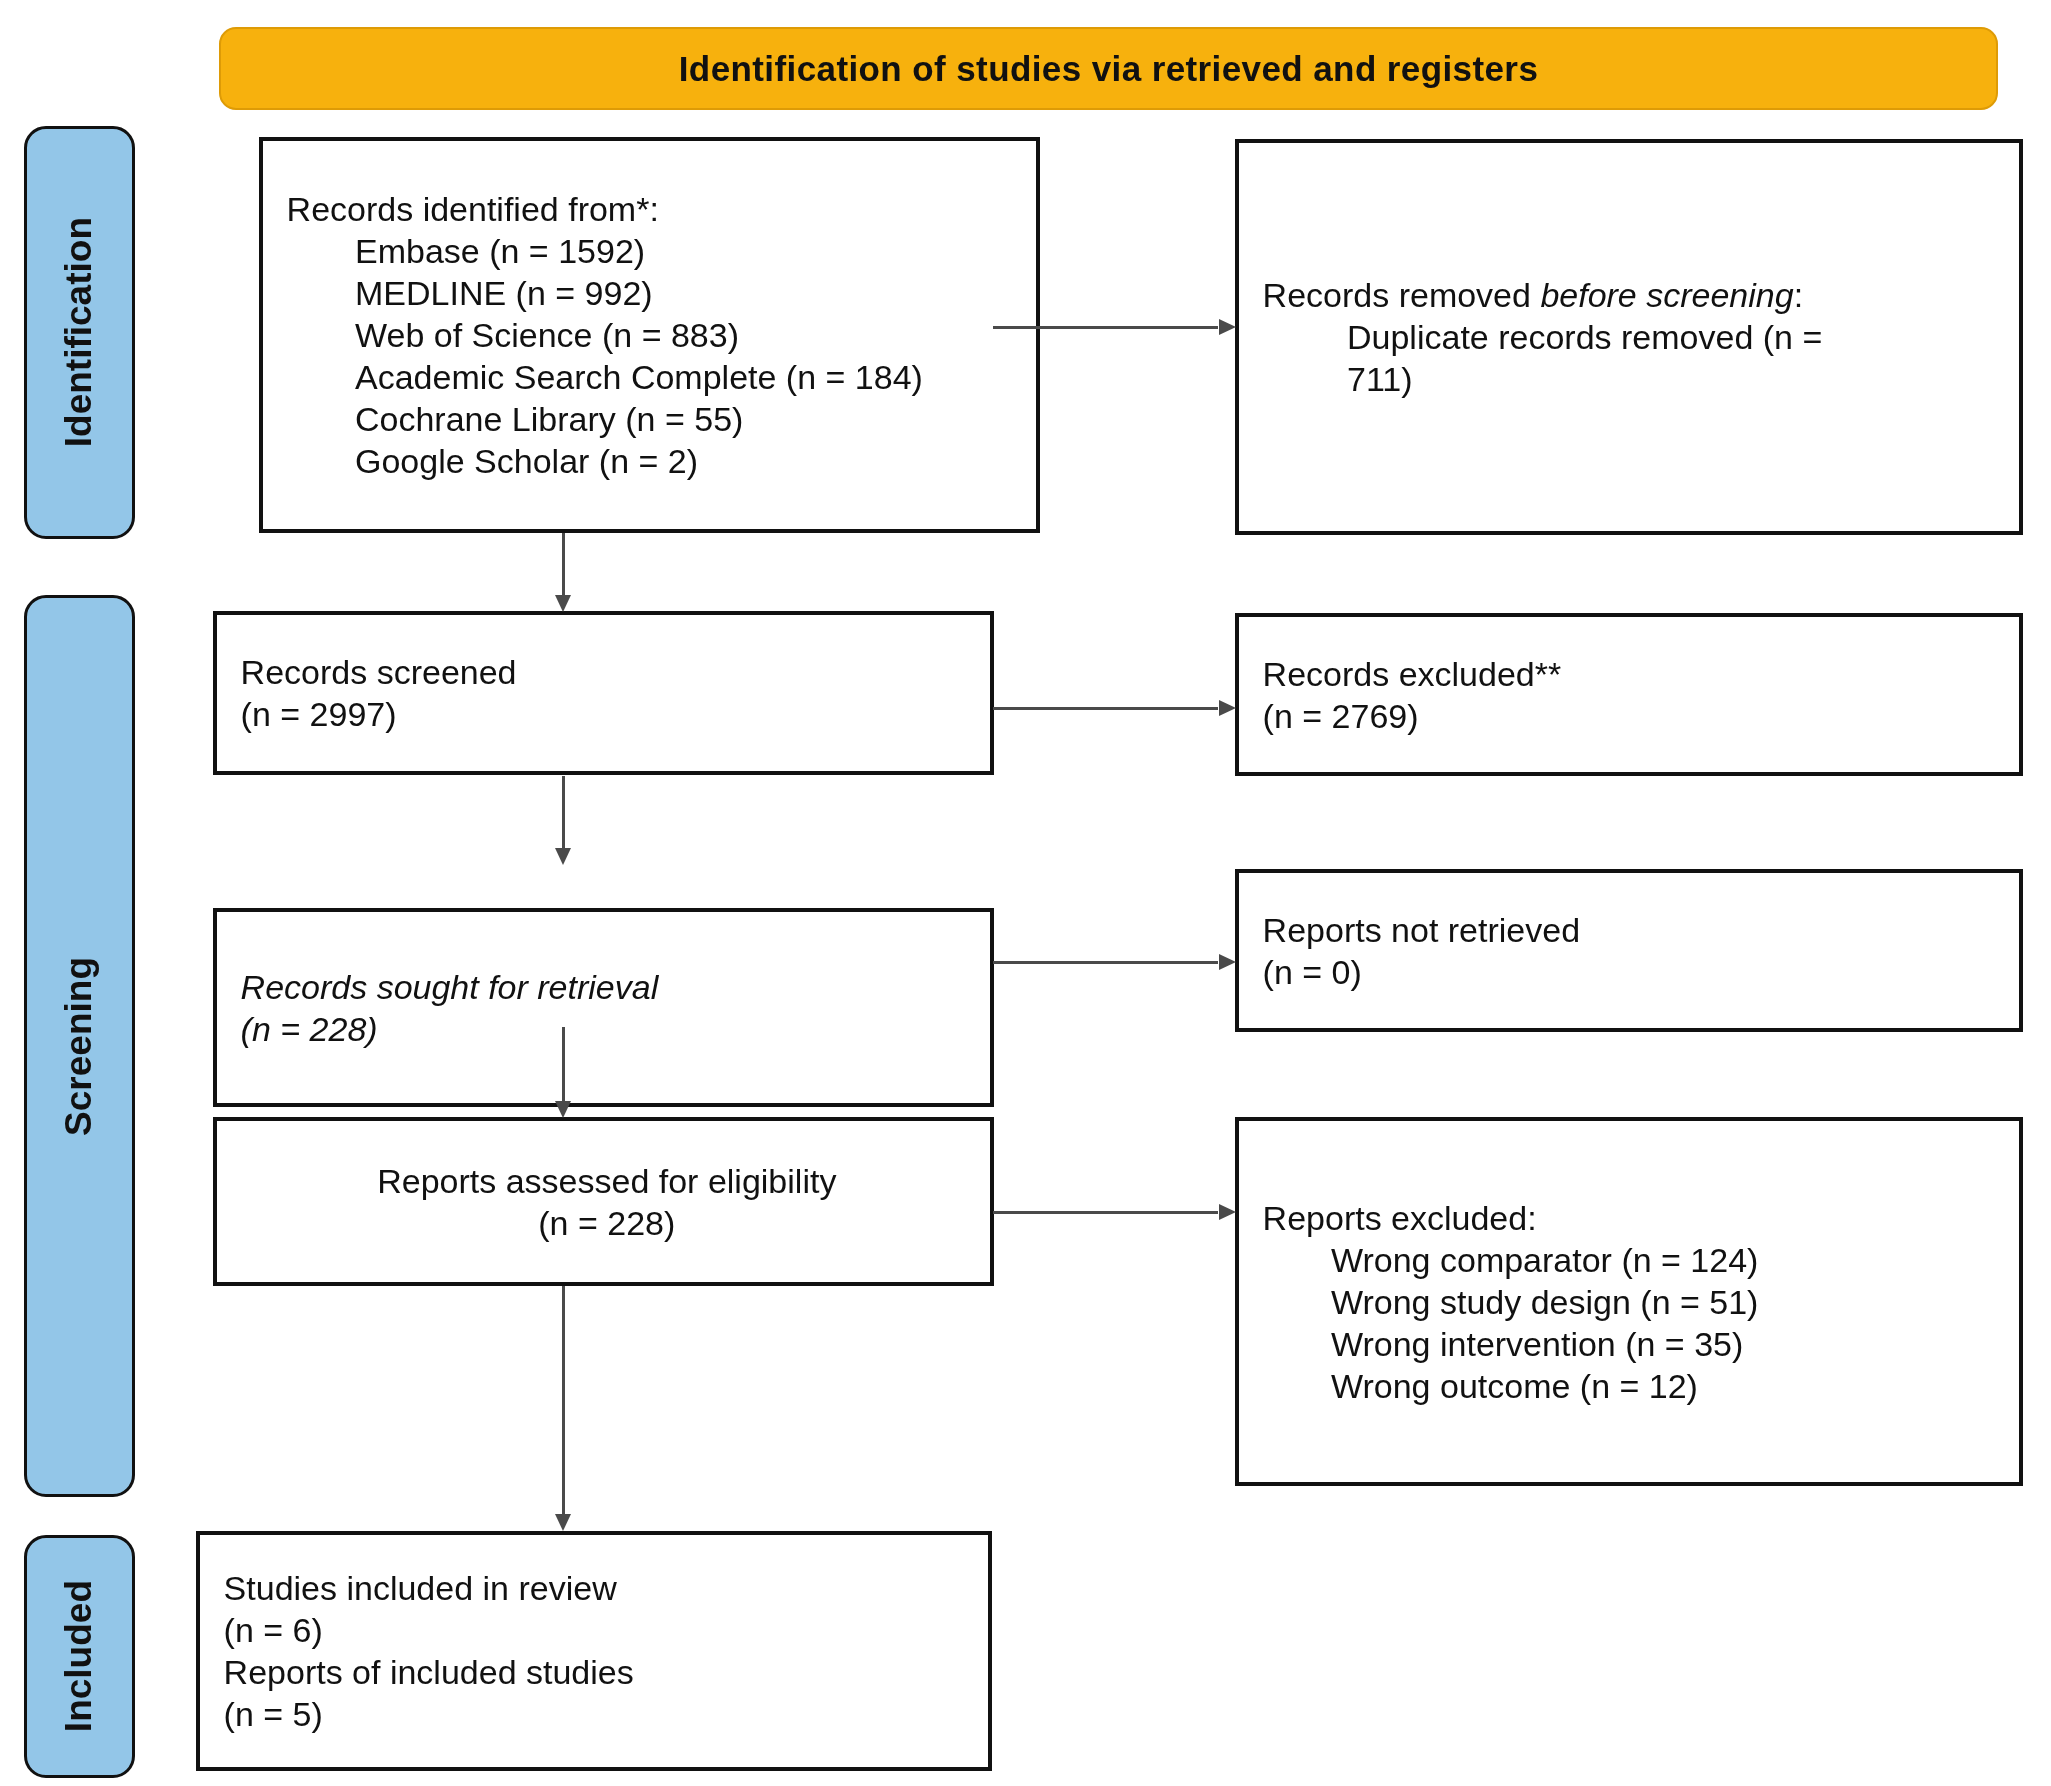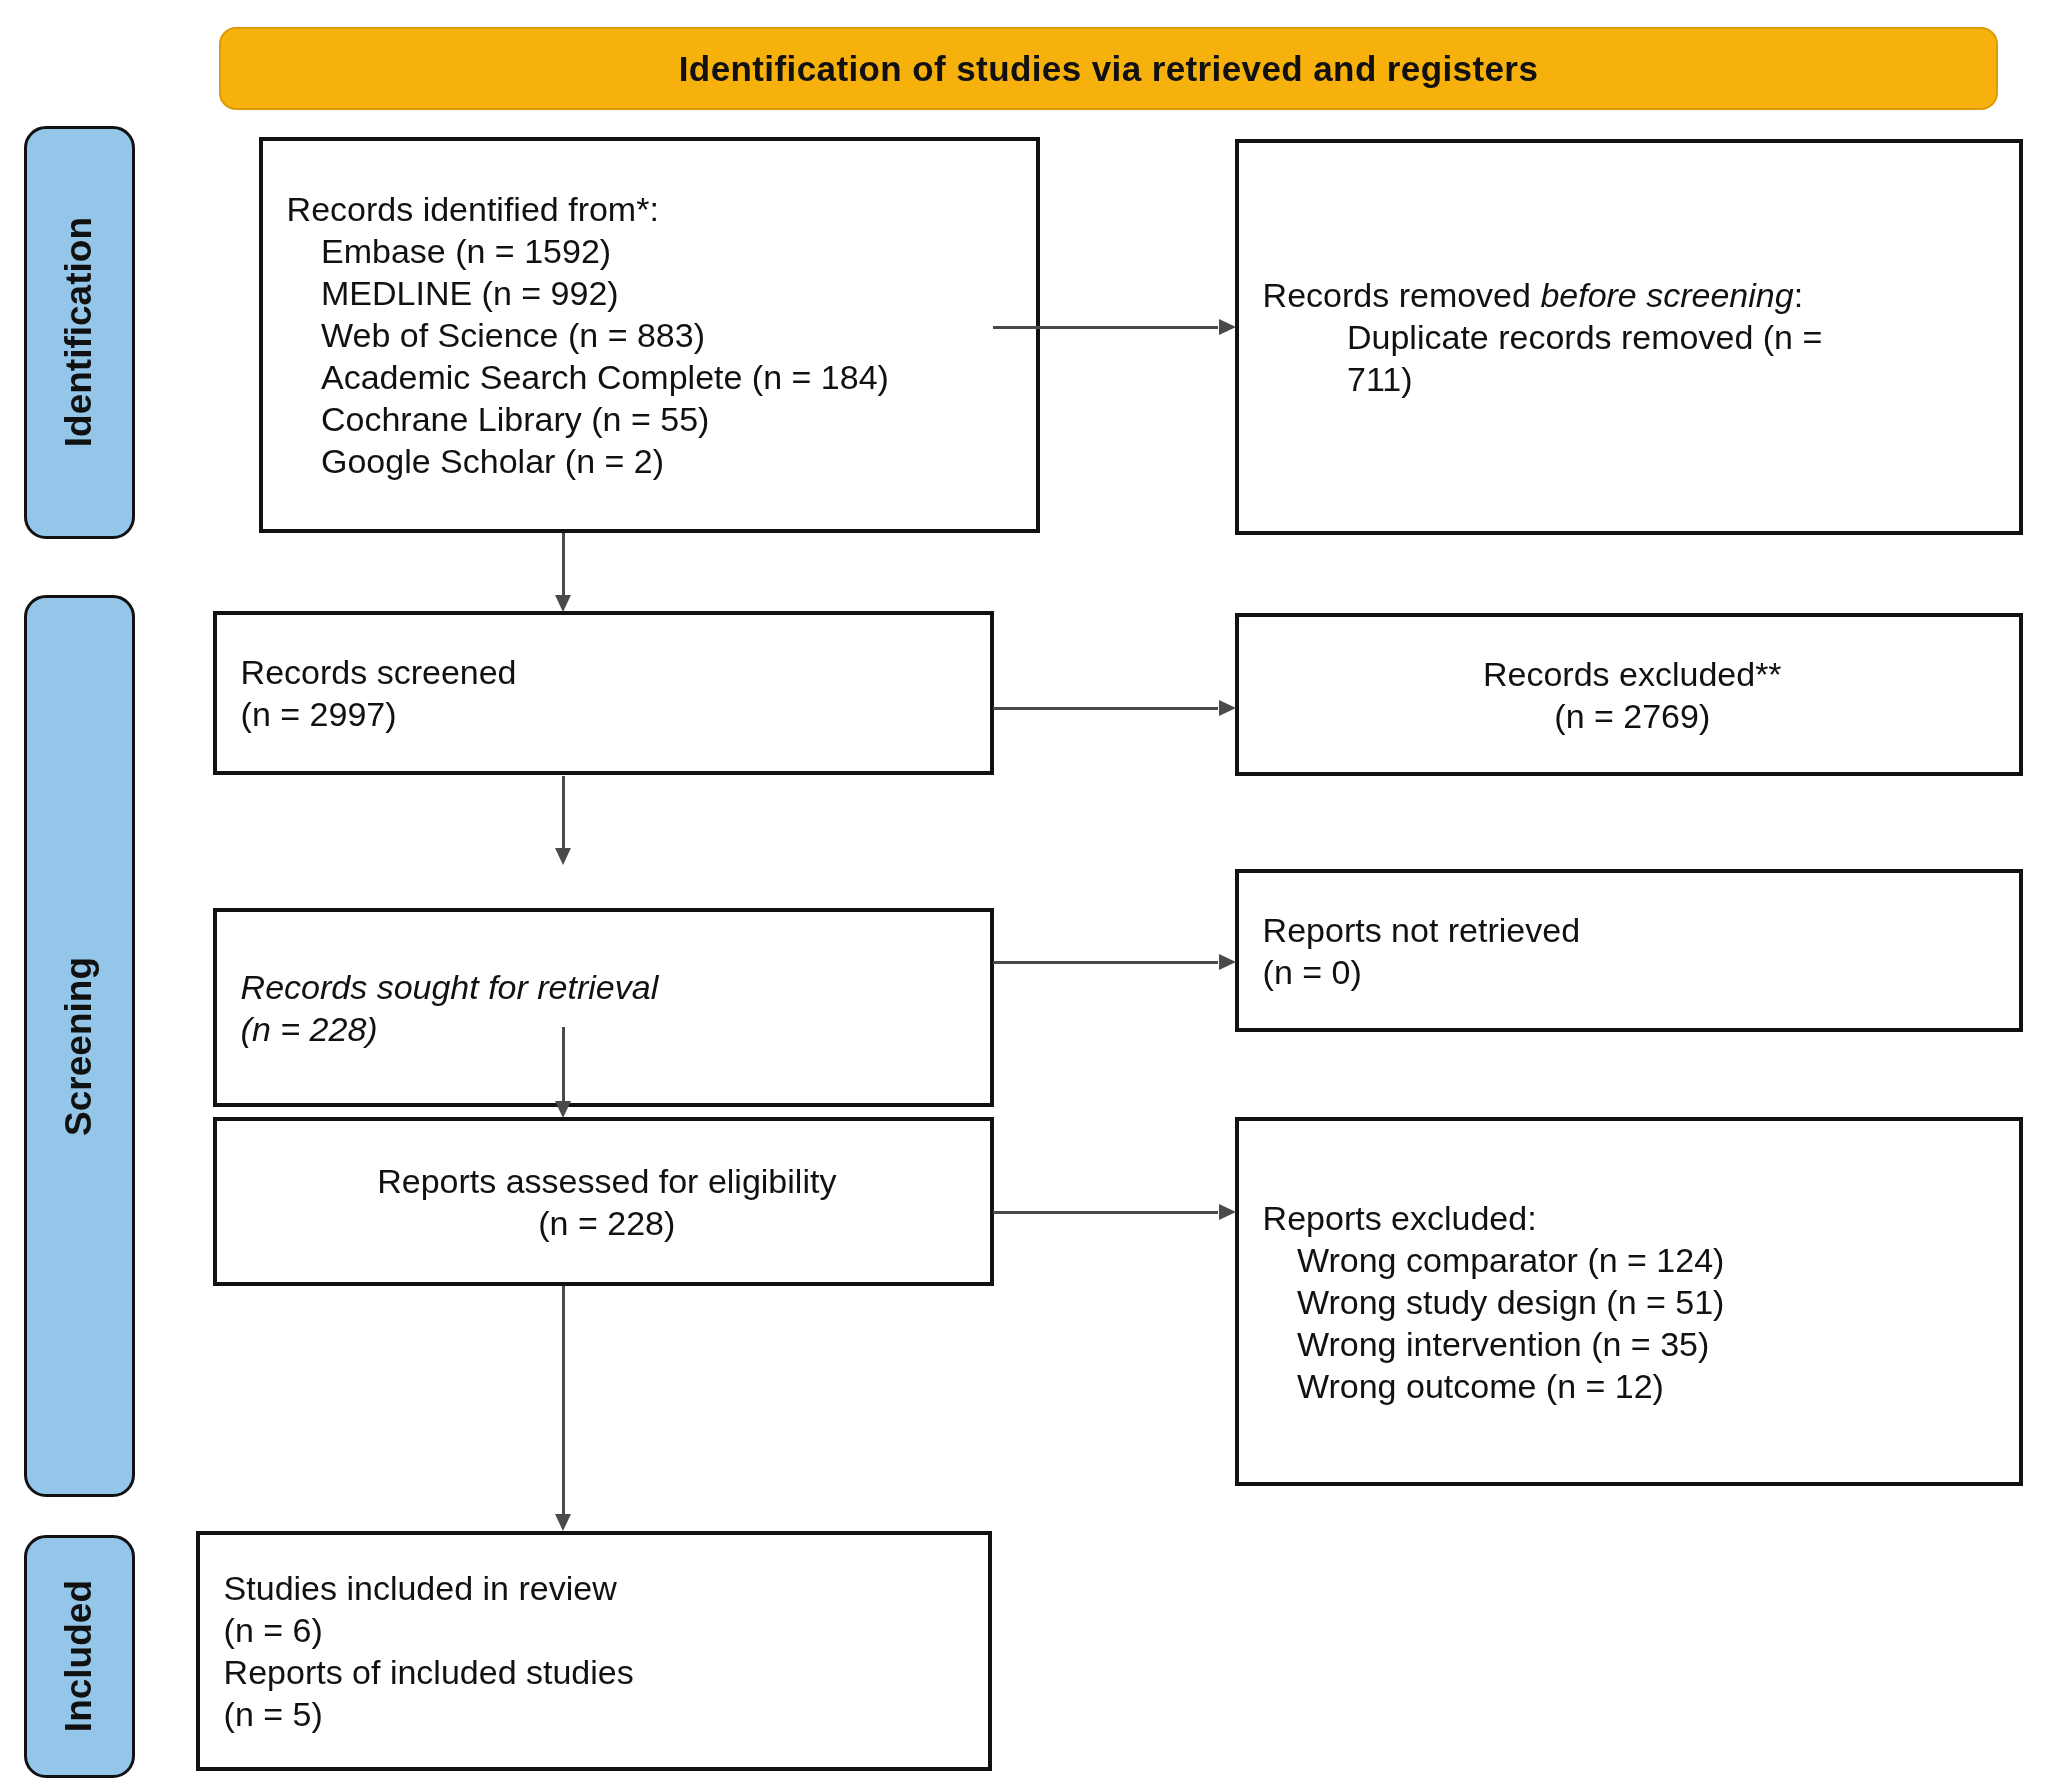--- a/index.html
+++ b/index.html
@@ -23,21 +23,21 @@
   .stage span{
     writing-mode:vertical-rl;transform:rotate(180deg);
     font-size:37px;font-weight:bold;white-space:nowrap;
   }
   .flowbox{
     position:absolute;background:#fff;border:4.2px solid var(--box-border,#111);
     box-sizing:border-box;display:flex;flex-direction:column;justify-content:center;
     font-size:34px;line-height:42px;
   }
   .flowbox .line{padding-left:23.6px;padding-right:17px;}
-  .flowbox .item{padding-left:58px;}
+  .flowbox .item{padding-left:92px;}
   .flowbox.narrow-right .line{padding-right:160px;}
   .flowbox.narrow-right .item{padding-left:108px;}
   .vline{position:absolute;width:2.5px;background:var(--connector,#4A4A4A);}
   .hline{position:absolute;height:2.5px;background:var(--connector,#4A4A4A);}
   .head-down{
     position:absolute;width:0;height:0;
     border-left:8.4px solid transparent;border-right:8.4px solid transparent;
     border-top:17px solid var(--connector,#4A4A4A);
   }
   .head-right{
@@ -79,21 +79,21 @@
   <div class="flowbox narrow-right" style="left:1235px;top:139px;width:788px;height:396px;">
     <div class="line"><span>Records removed </span><em>before screening</em><span>:</span></div>
     <div class="line item">Duplicate records removed (n = 711)</div>
   </div>
 
   <div class="flowbox" style="left:213px;top:611px;width:781px;height:164px;">
     <div class="line">Records screened</div>
     <div class="line">(n = 2997)</div>
   </div>
 
-  <div class="flowbox" style="left:1235px;top:613px;width:788px;height:163px;text-align:center;">
+  <div class="flowbox" style="left:1235px;top:613px;width:788px;height:163px;">
     <div class="line">Records excluded**</div>
     <div class="line">(n = 2769)</div>
   </div>
 
   <div class="flowbox" style="left:213px;top:908px;width:781px;height:199px;font-style:italic;">
     <div class="line">Records sought for retrieval</div>
     <div class="line">(n = 228)</div>
   </div>
 
   <div class="flowbox" style="left:1235px;top:869px;width:788px;height:163px;">

